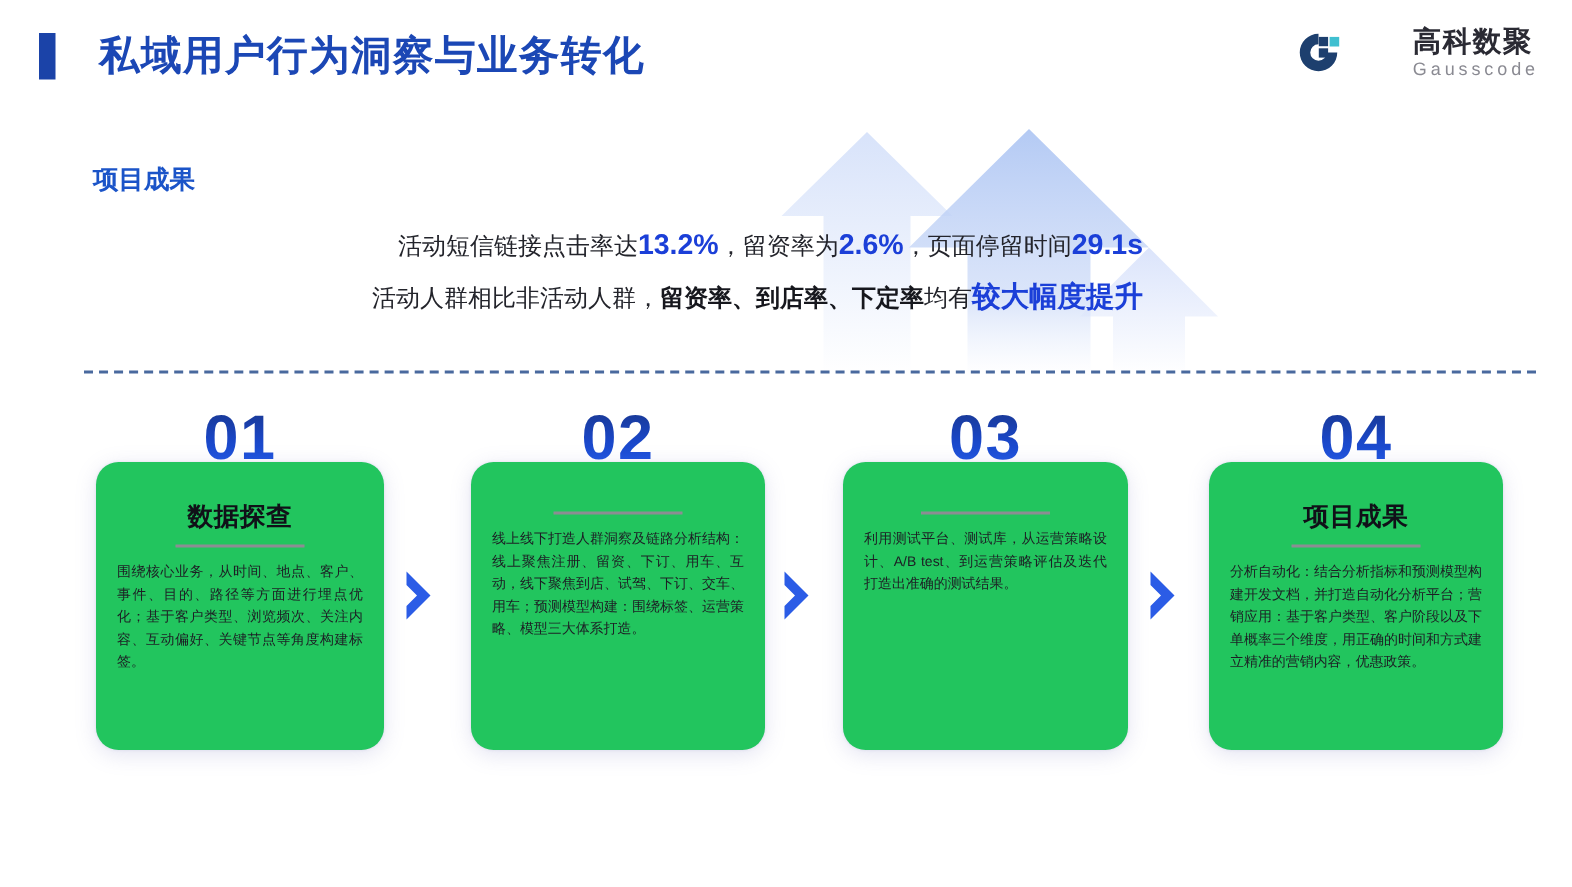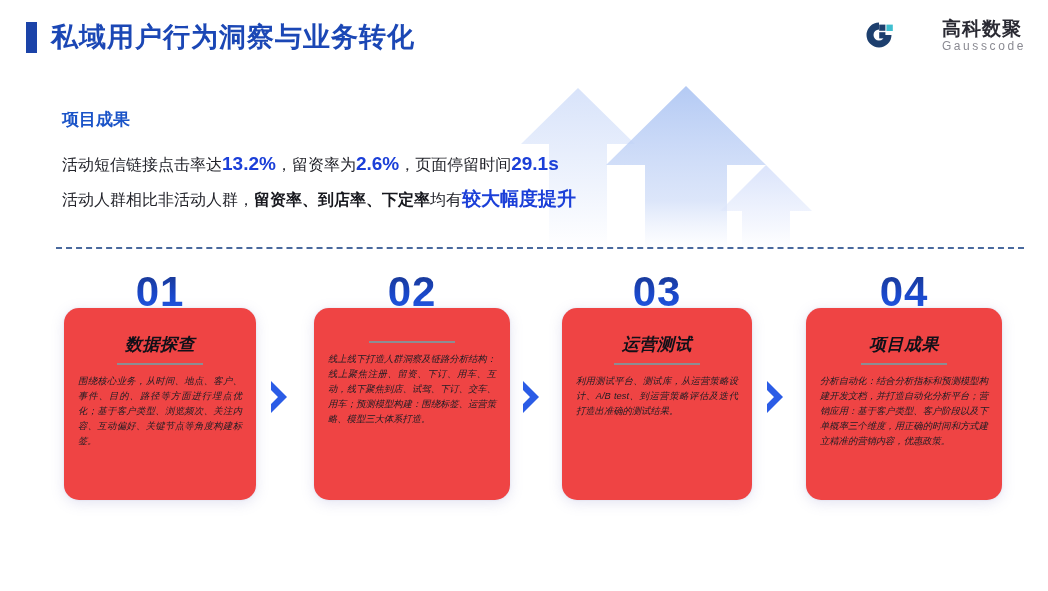--- a/index.html
+++ b/index.html
@@ -6,57 +6,57 @@
   body{
     width:1048px;height:591px;
     background:#ffffff;
     font-family:"Liberation Sans","DejaVu Sans",sans-serif;
     overflow:hidden;position:relative;
   }
   .slide{position:relative;width:1048px;height:591px;overflow:hidden;}
 
   
   .header{position:absolute;left:0;top:0;width:1048px;height:78px;}
-  .title-wrap{position:absolute;left:26px;top:22px;display:flex;align-items:center;gap:14px;}
+  .title-wrap{position:absolute;left:26px;top:22px;display:flex;align-items:center;gap:29px;}
   .title-bar{width:11px;height:31px;background:#1b43a8;flex:0 0 auto;}
   .title-text{
     font-size:27px;font-weight:bold;color:#1b47b5;letter-spacing:1px;
     line-height:31px;white-space:nowrap;
   }
   .logo{position:absolute;right:22px;top:18px;display:flex;align-items:center;gap:9px;}
   .logo-mark{position:relative;width:33px;height:33px;flex:0 0 auto;}
   .logo-text{display:flex;flex-direction:column;justify-content:flex-end;margin-left:37px;}
   .logo-cn{font-size:19px;font-weight:bold;color:#2a2a33;line-height:21px;letter-spacing:1px;}
   .logo-en{font-size:12px;color:#8a8a92;line-height:14px;letter-spacing:2.6px;}
 
   
   .arrows{position:absolute;left:0;top:0;width:1048px;height:270px;pointer-events:none;}
   .arrows svg{position:absolute;left:0;top:0;}
 
   
   .results{position:absolute;left:62px;top:108px;width:700px;}
   .results-title{font-size:17px;font-weight:bold;color:#1b54c8;line-height:24px;margin-bottom:17px;}
-  .results-line{font-size:16px;color:#23242b;line-height:30px;white-space:nowrap;margin-bottom:4px;}
+  .results-line{font-size:16px;color:#23242b;line-height:30px;white-space:nowrap;margin-bottom:4px;text-align:right;}
   .results-line .hl{color:#1b3fd8;font-weight:bold;font-size:19px;}
   .results-line .bold{font-weight:bold;color:#16171d;margin-top:20px;}
   .results-line .hl-phrase{color:#1b3fd8;font-weight:bold;font-size:19px;margin-top:11px;}
 
   
   .divider{
     position:absolute;left:56px;top:247px;width:968px;height:0;
     border-top:2px dashed #49699e;
   }
 
   
   .steps{position:absolute;left:0;top:272px;width:1048px;height:240px;}
   .step{position:absolute;top:36px;}
   .card{
-    position:relative;background:#ef4444;border-radius:15px;
+    position:relative;background:#22c55e;border-radius:15px;
     box-shadow:0 3px 14px rgba(120,120,190,.20), 0 0 2px rgba(150,150,200,.25);
-    height:192px;box-sizing:border-box;padding:26px 14px 10px 14px;font-style:italic;
+    height:192px;box-sizing:border-box;padding:26px 14px 10px 14px;
   }
   .step-num{
     position:absolute;top:-36px;left:0;width:100%;text-align:center;
     font-size:42px;font-weight:bold;line-height:40px;letter-spacing:1px;
     background:linear-gradient(180deg,#19378f 0%,#1a47c8 55%,#2059e8 100%);
     -webkit-background-clip:text;background-clip:text;color:transparent;
   }
   .card-title{
     text-align:center;font-size:17px;font-weight:bold;color:#101018;
     line-height:22px;letter-spacing:.5px;
@@ -165,21 +165,20 @@
 
     <div class="chev" id="chev2">
       <svg width="22" height="34" viewBox="0 0 22 34">
           <path d="M3 1 L19 17 L3 33 L3 24 L10 17 L3 10 Z" fill="#2b5ce6"></path>
         </svg>
     </div>
 
     <div class="step" id="step3">
       <div class="step-num">03</div>
       <div class="card">
-        <div class="card-title">运营测试</div>
         <div class="card-rule"></div>
         <div class="card-body">利用测试平台、测试库，从运营策略设计、A/B test、到运营策略评估及迭代打造出准确的测试结果。</div>
       </div>
     </div>
 
     <div class="chev" id="chev3">
       <svg width="22" height="34" viewBox="0 0 22 34">
           <path d="M3 1 L19 17 L3 33 L3 24 L10 17 L3 10 Z" fill="#2b5ce6"></path>
         </svg>
     </div>

